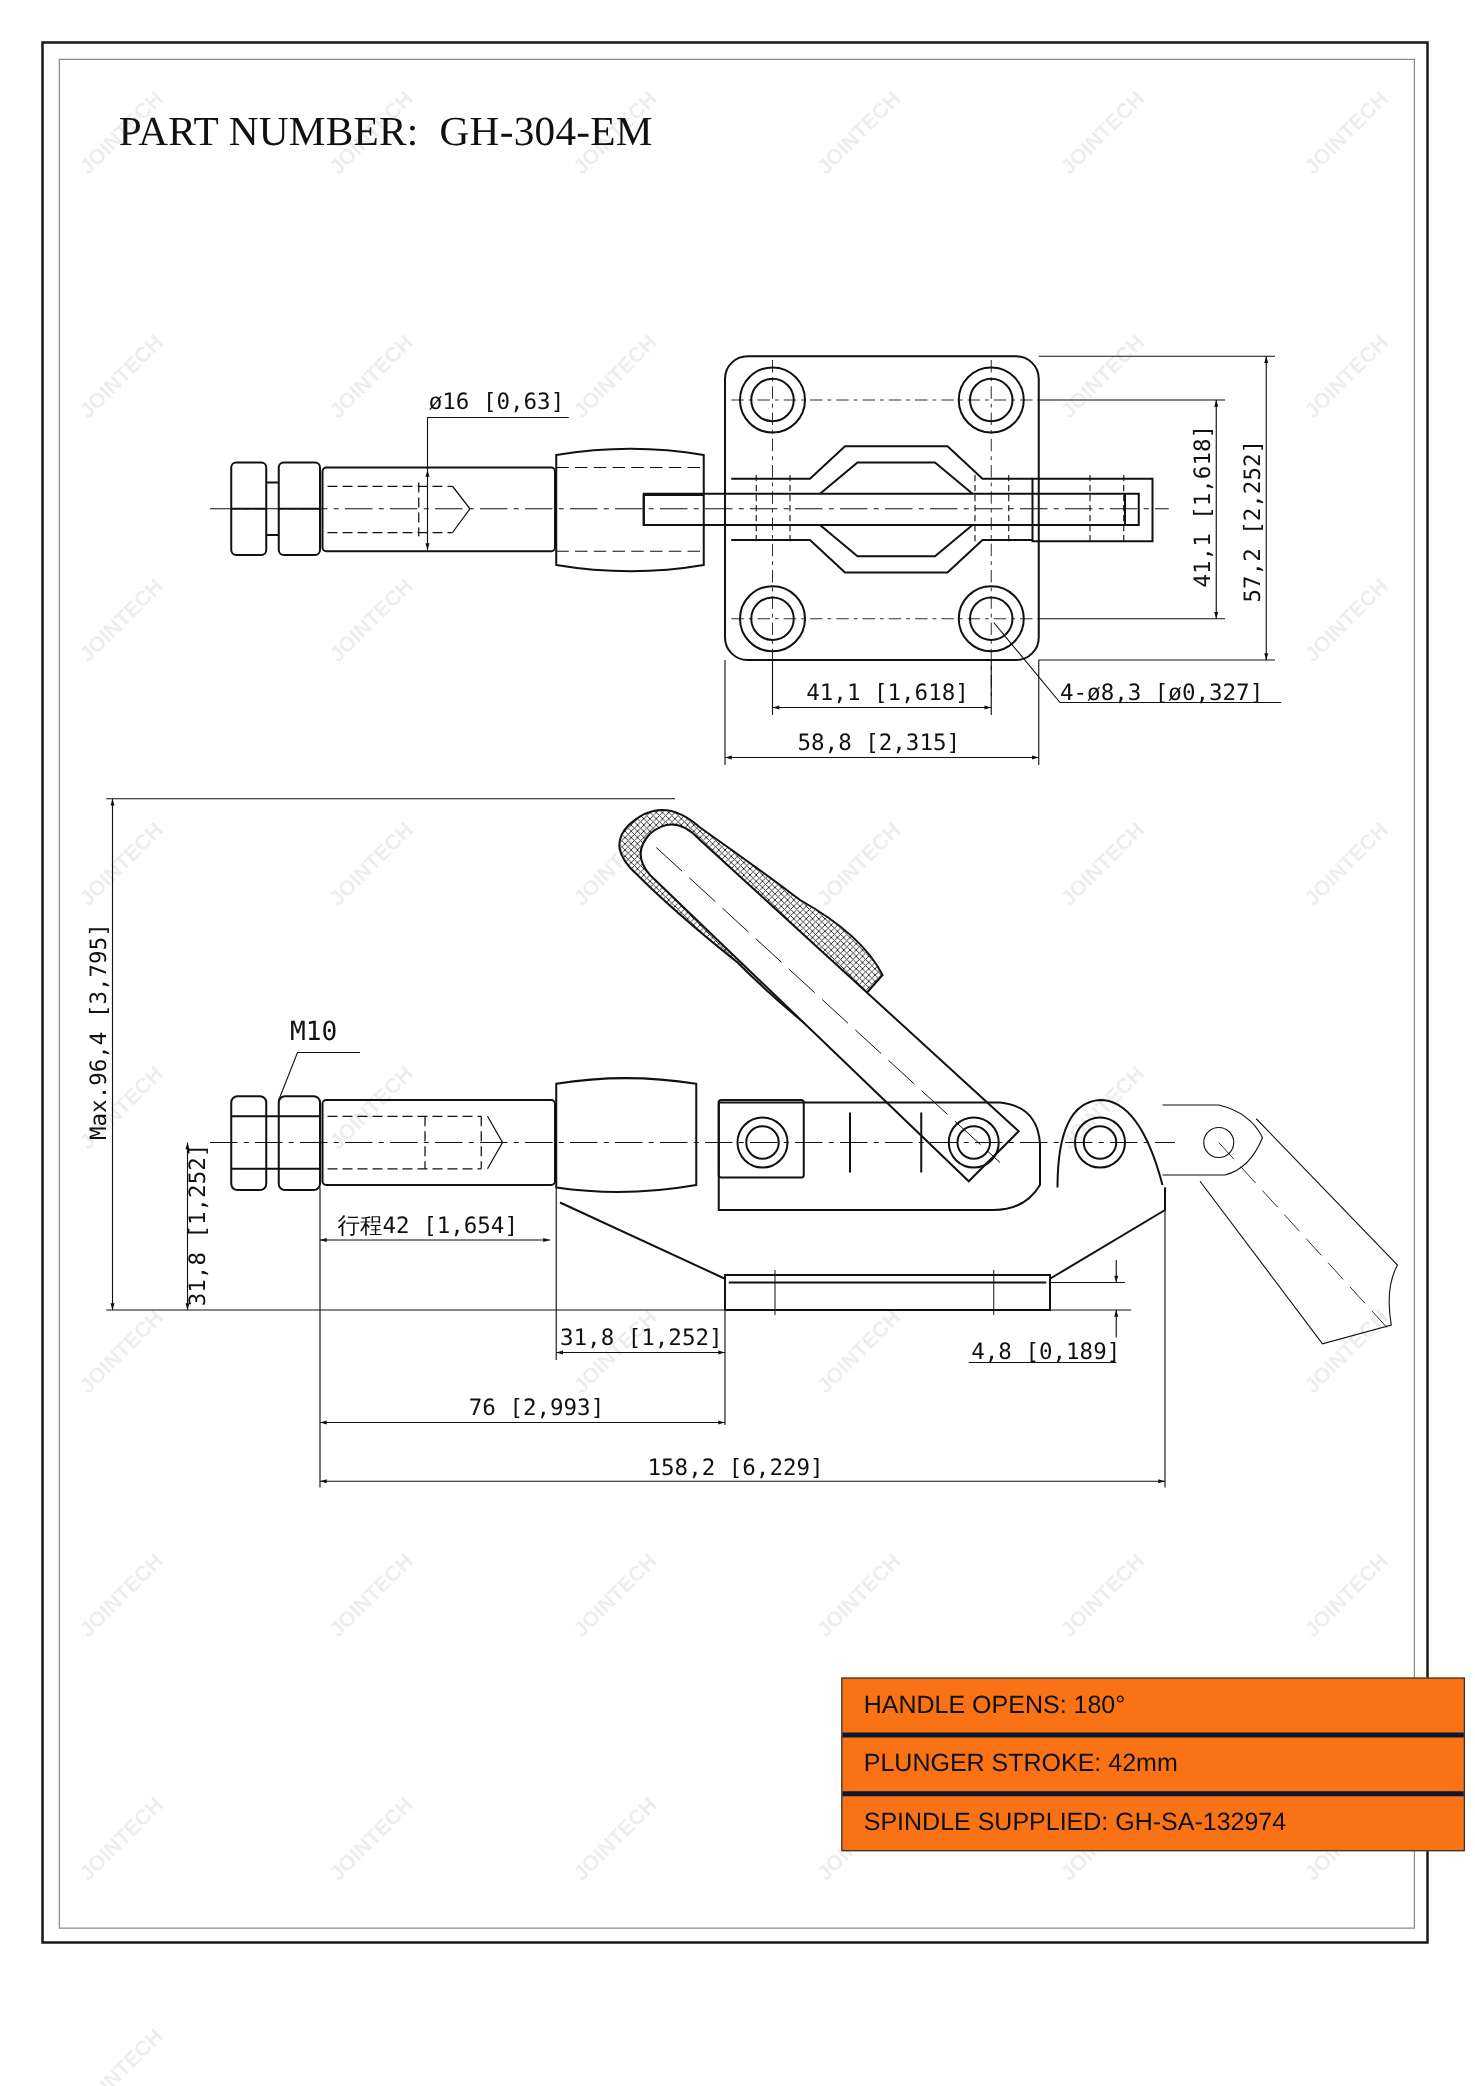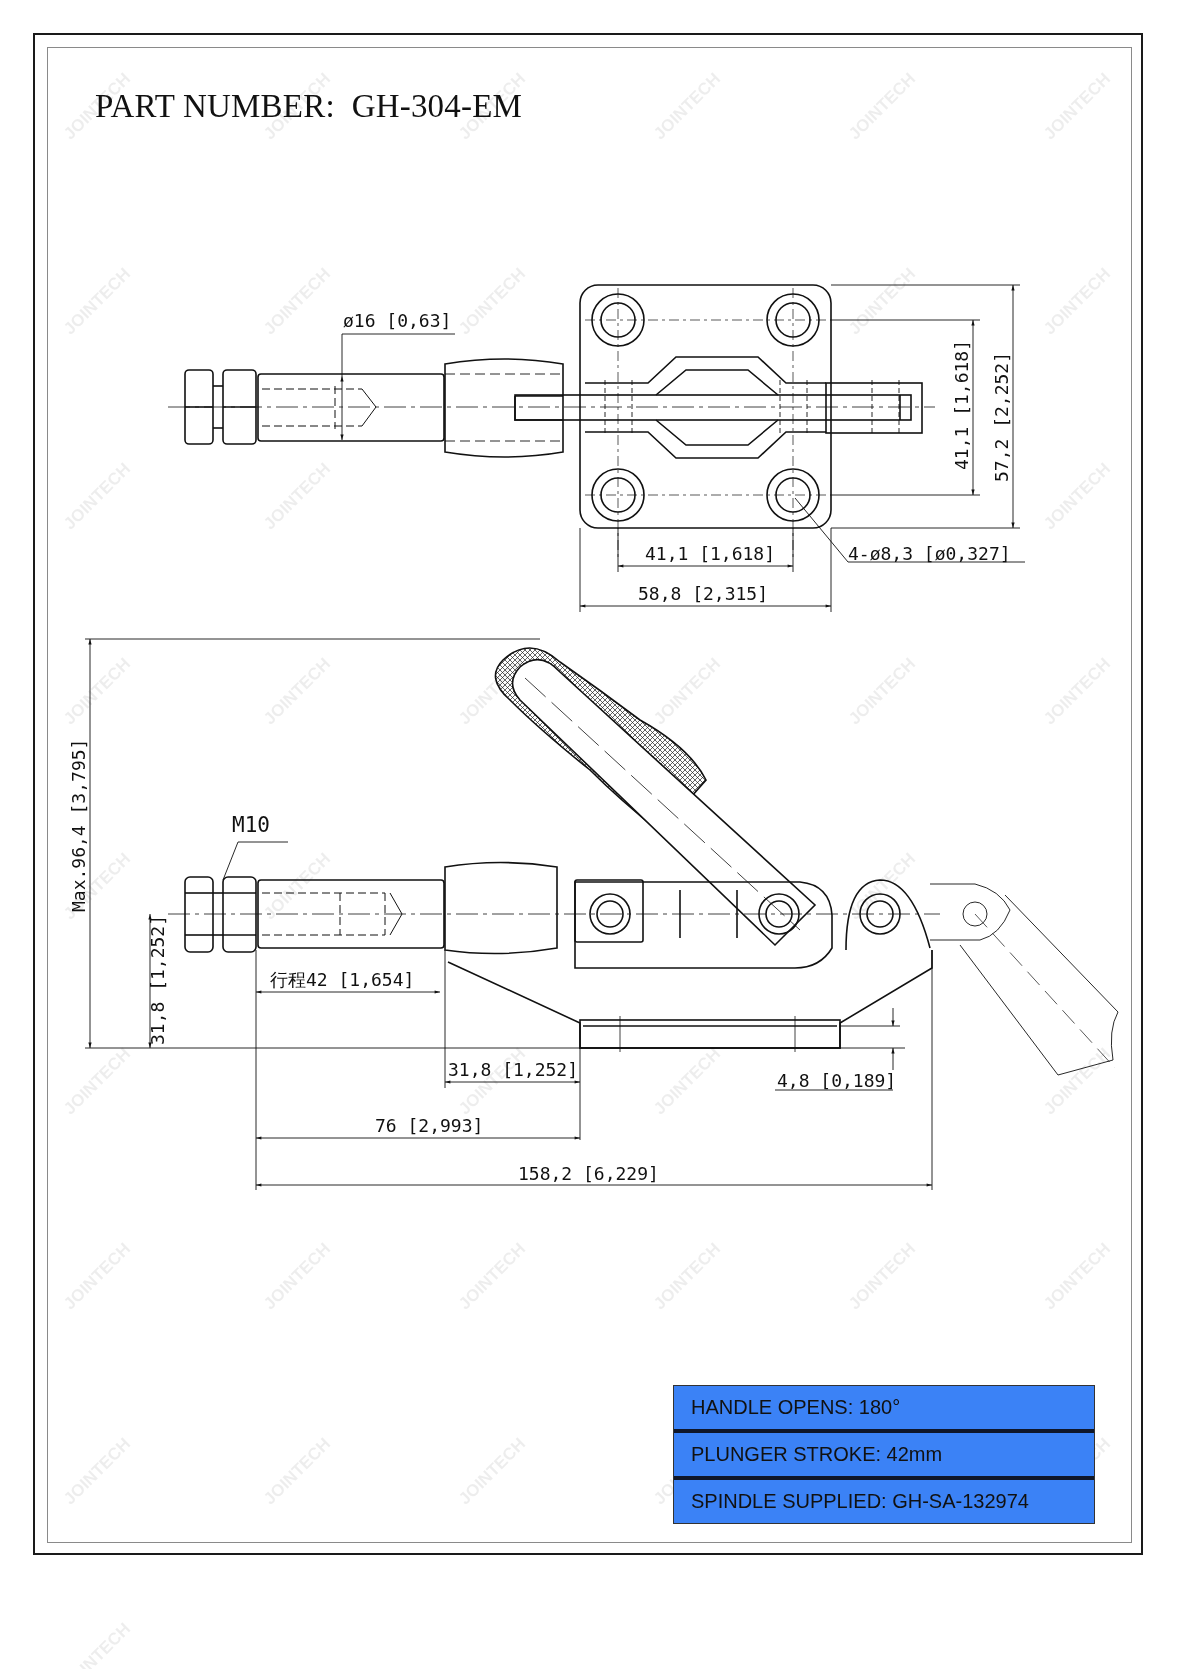--- a/index.html
+++ b/index.html
@@ -3,21 +3,21 @@
 <meta charset="utf-8">
 <style>
   html, body { margin: 0; padding: 0; background: #ffffff; }
   body { width: 1180px; height: 1669px; position: relative; overflow: hidden; font-family: "DejaVu Sans", sans-serif; }
   .sheet { position: absolute; left: 0; top: 0; width: 1180px; height: 1669px; }
   .frame-outer { position: absolute; left: 33px; top: 33px; width: 1110px; height: 1522px; border: 2px solid #1a1a1a; box-sizing: border-box; }
   .frame-inner { position: absolute; left: 47px; top: 47px; width: 1085px; height: 1496px; border: 1.5px solid #8a8a8a; box-sizing: border-box; }
   .title { position: absolute; left: 95px; top: 88px; font-family: "Liberation Serif", "DejaVu Serif", serif; font-size: 33px; color: #111; letter-spacing: 0.2px; white-space: pre; }
   svg.drawing { position: absolute; left: 0; top: 0; }
   .dim text, .dimtext { font-family: "DejaVu Sans Mono", "Liberation Mono", monospace; font-size: 18px; fill: #111; }
-  .spec-table { position: absolute; left: 673px; top: 1385px; width: 422px; border: 1.5px solid #333; box-sizing: border-box; background: #3b82f6; }
+  .spec-table { position: absolute; left: 673px; top: 1342px; width: 499px; border: 1.5px solid #333; box-sizing: border-box; background: #f97316; }
   .spec-row { height: 43px; line-height: 43px; padding-left: 17px; font-family: "Liberation Sans", sans-serif; font-size: 20px; color: #111; border-top: 4px solid #0f172a; white-space: nowrap; }
   .spec-row:first-child { border-top: none; }
   .wm { position: absolute; font-family: "Liberation Sans", sans-serif; font-weight: bold; font-size: 17px; color: rgba(0,0,0,0.07); transform: rotate(-45deg); transform-origin: left top; white-space: nowrap; pointer-events: none; }
 </style>
 </head>
 <body>
 
 <div class="sheet">
 
   <div>

